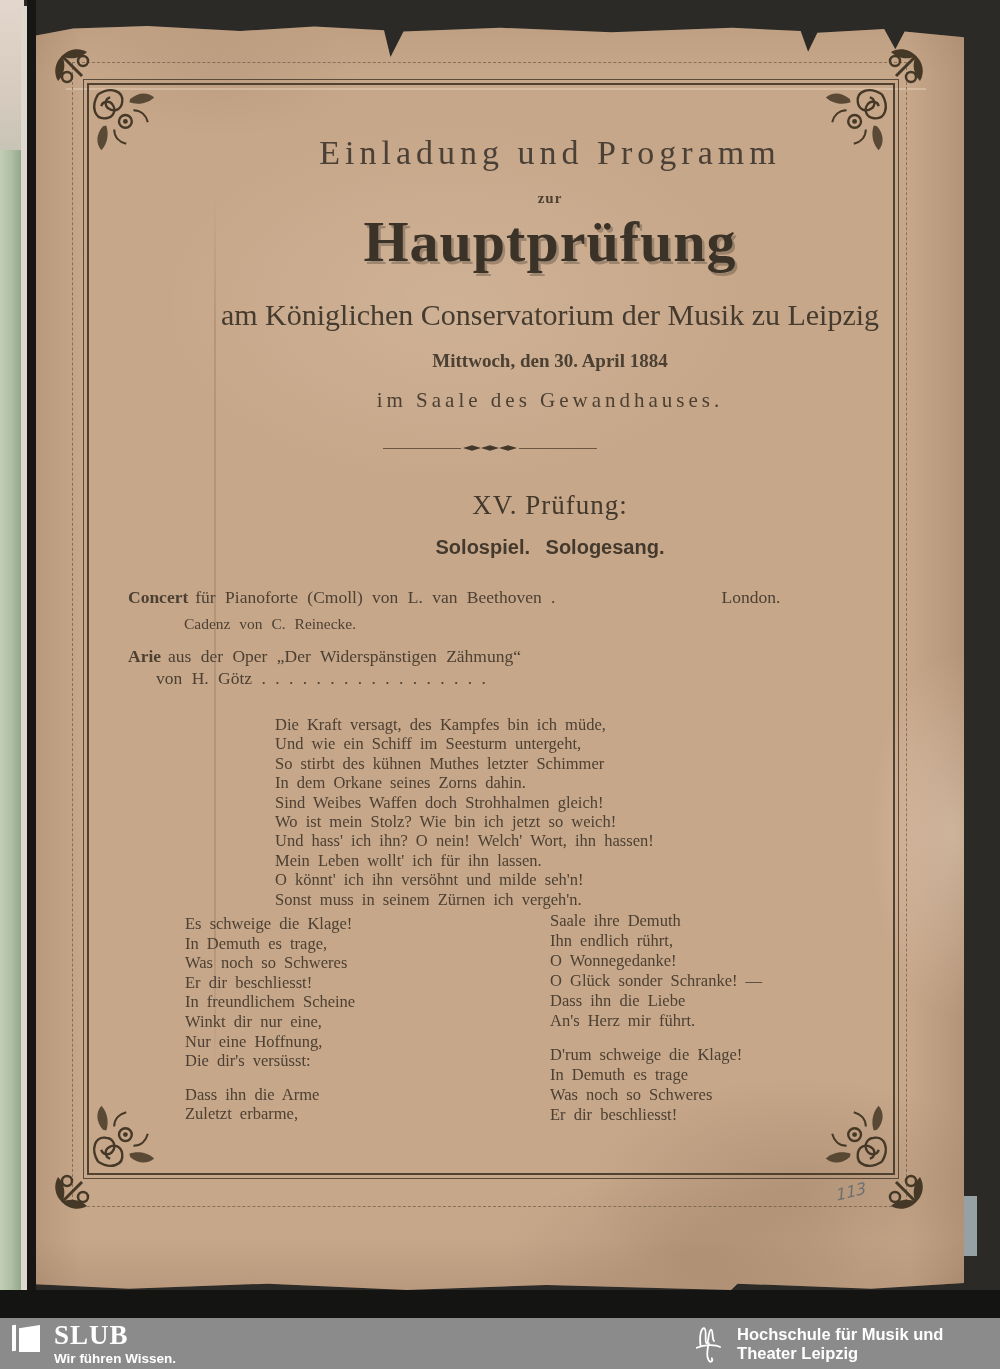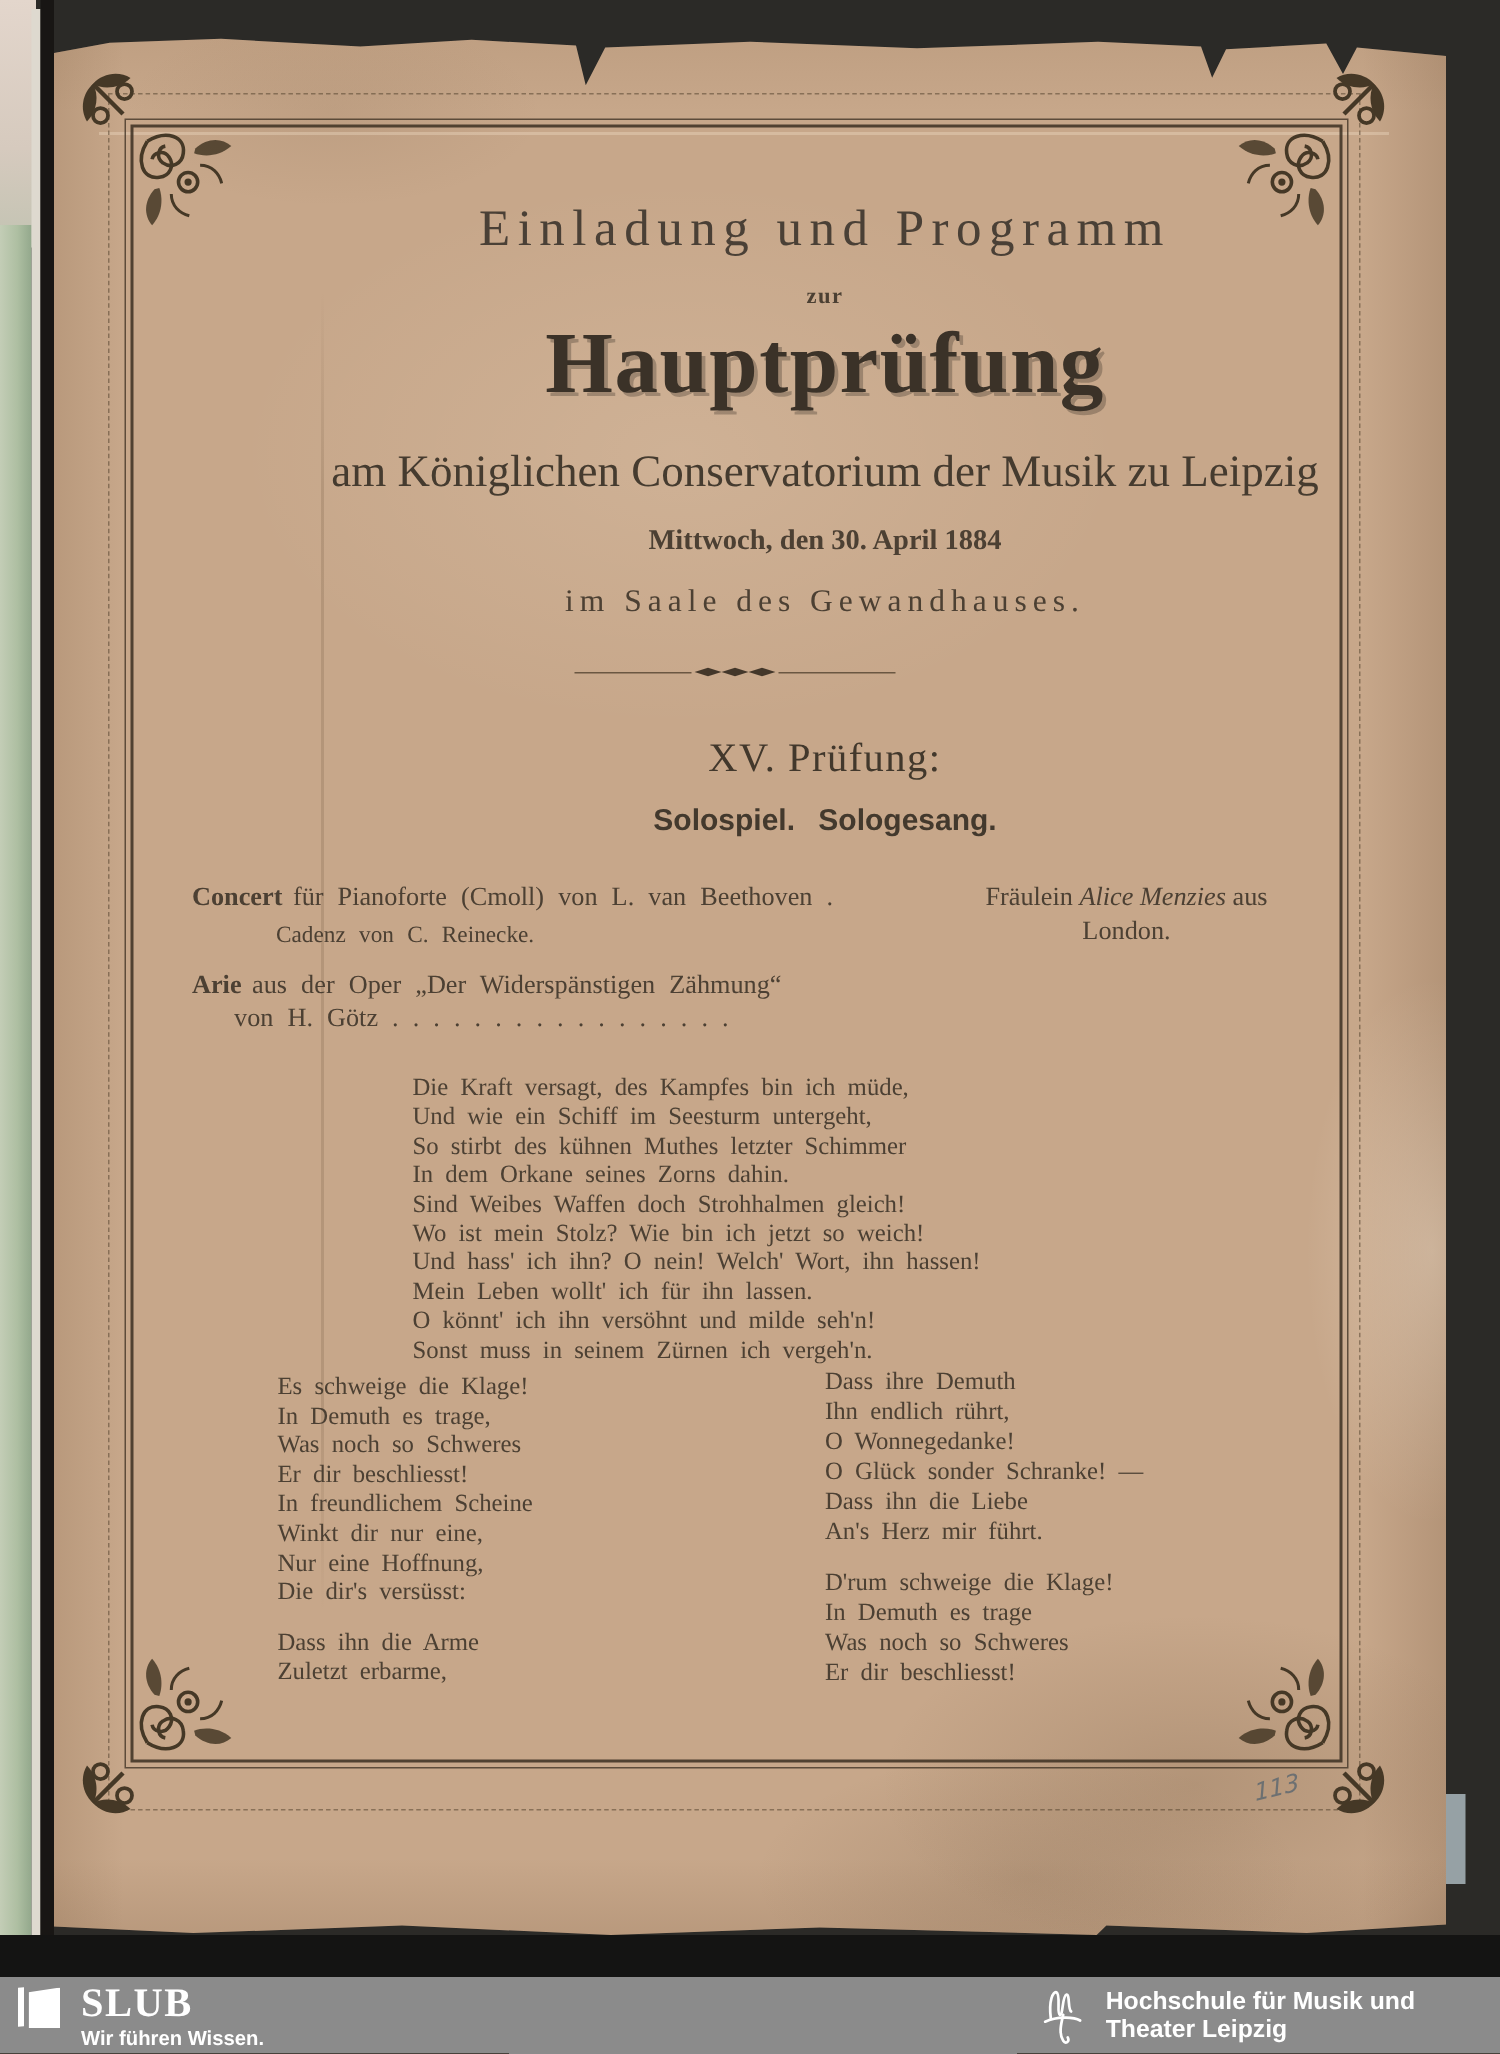--- a/index.html
+++ b/index.html
@@ -182,21 +182,20 @@
       </svg>
       <span class="divider-line"></span>
     </div>
 
     <div class="cblock t-xv">XV. Prüfung:</div>
     <div class="cblock t-solo">Solospiel. Sologesang.</div>
 
     <div class="prog-line pl-1a"><span class="prog-lead">Concert</span><span>für Pianoforte (Cmoll) von L. van Beethoven .</span></div>
     <div class="prog-line pl-1b">Cadenz von C. Reinecke.</div>
     <div class="perf perf-1">
-      <div><span>Fräulein</span> <i>Alice Menzies</i> <span>aus</span></div>
       <div>London.</div>
     </div>
 
     <div class="prog-line pl-2a"><span class="prog-lead">Arie</span><span>aus der Oper „Der Widerspänstigen Zähmung“</span></div>
     <div class="prog-line pl-2b">von H. Götz . . . . . . . . . . . . . . . . .</div>
 
     <div class="stanza stanza-main">
 
     <div class="poem-line">Die Kraft versagt, des Kampfes bin ich müde,</div>
         <div class="poem-line">Und wie ein Schiff im Seesturm untergeht,</div>
@@ -222,21 +221,21 @@
           <div class="poem-line">Die dir's versüsst:</div>
         </div>
       <div class="stanza2">
           <div class="poem-line">Dass ihn die Arme</div>
           <div class="poem-line">Zuletzt erbarme,</div>
         </div>
     </div>
 
     <div class="stanza col-right">
       <div>
-          <div class="poem-line">Dass ihre Demuth</div>
+          <div class="poem-line">Saale ihre Demuth</div>
           <div class="poem-line">Ihn endlich rührt,</div>
           <div class="poem-line">O Wonnegedanke!</div>
           <div class="poem-line">O Glück sonder Schranke! —</div>
           <div class="poem-line">Dass ihn die Liebe</div>
           <div class="poem-line">An's Herz mir führt.</div>
         </div>
       <div class="stanza2">
           <div class="poem-line">D'rum schweige die Klage!</div>
           <div class="poem-line">In Demuth es trage</div>
           <div class="poem-line">Was noch so Schweres</div>

